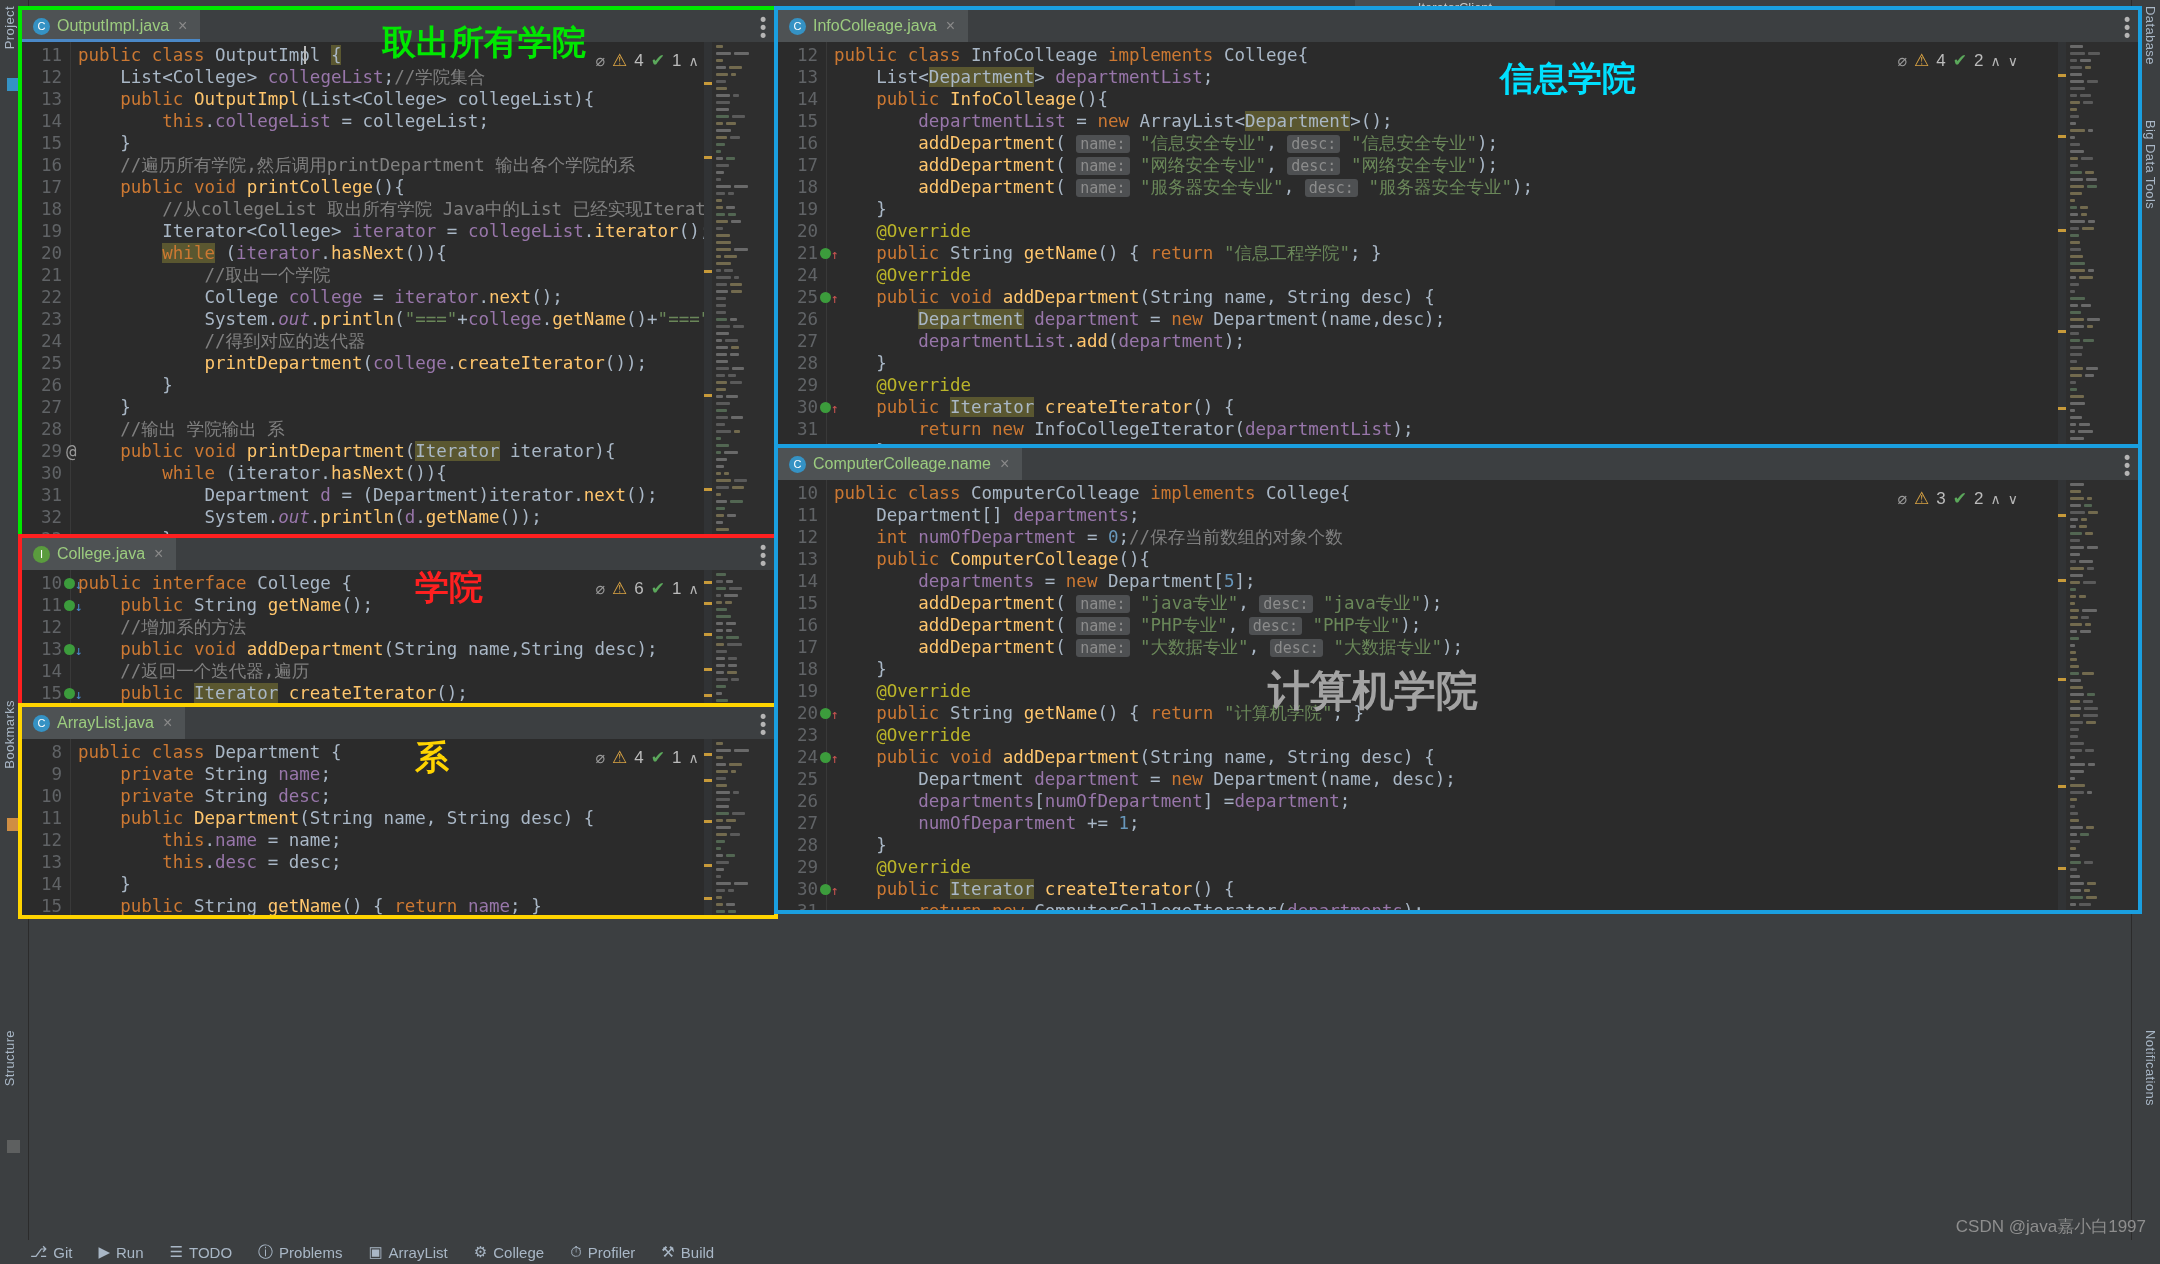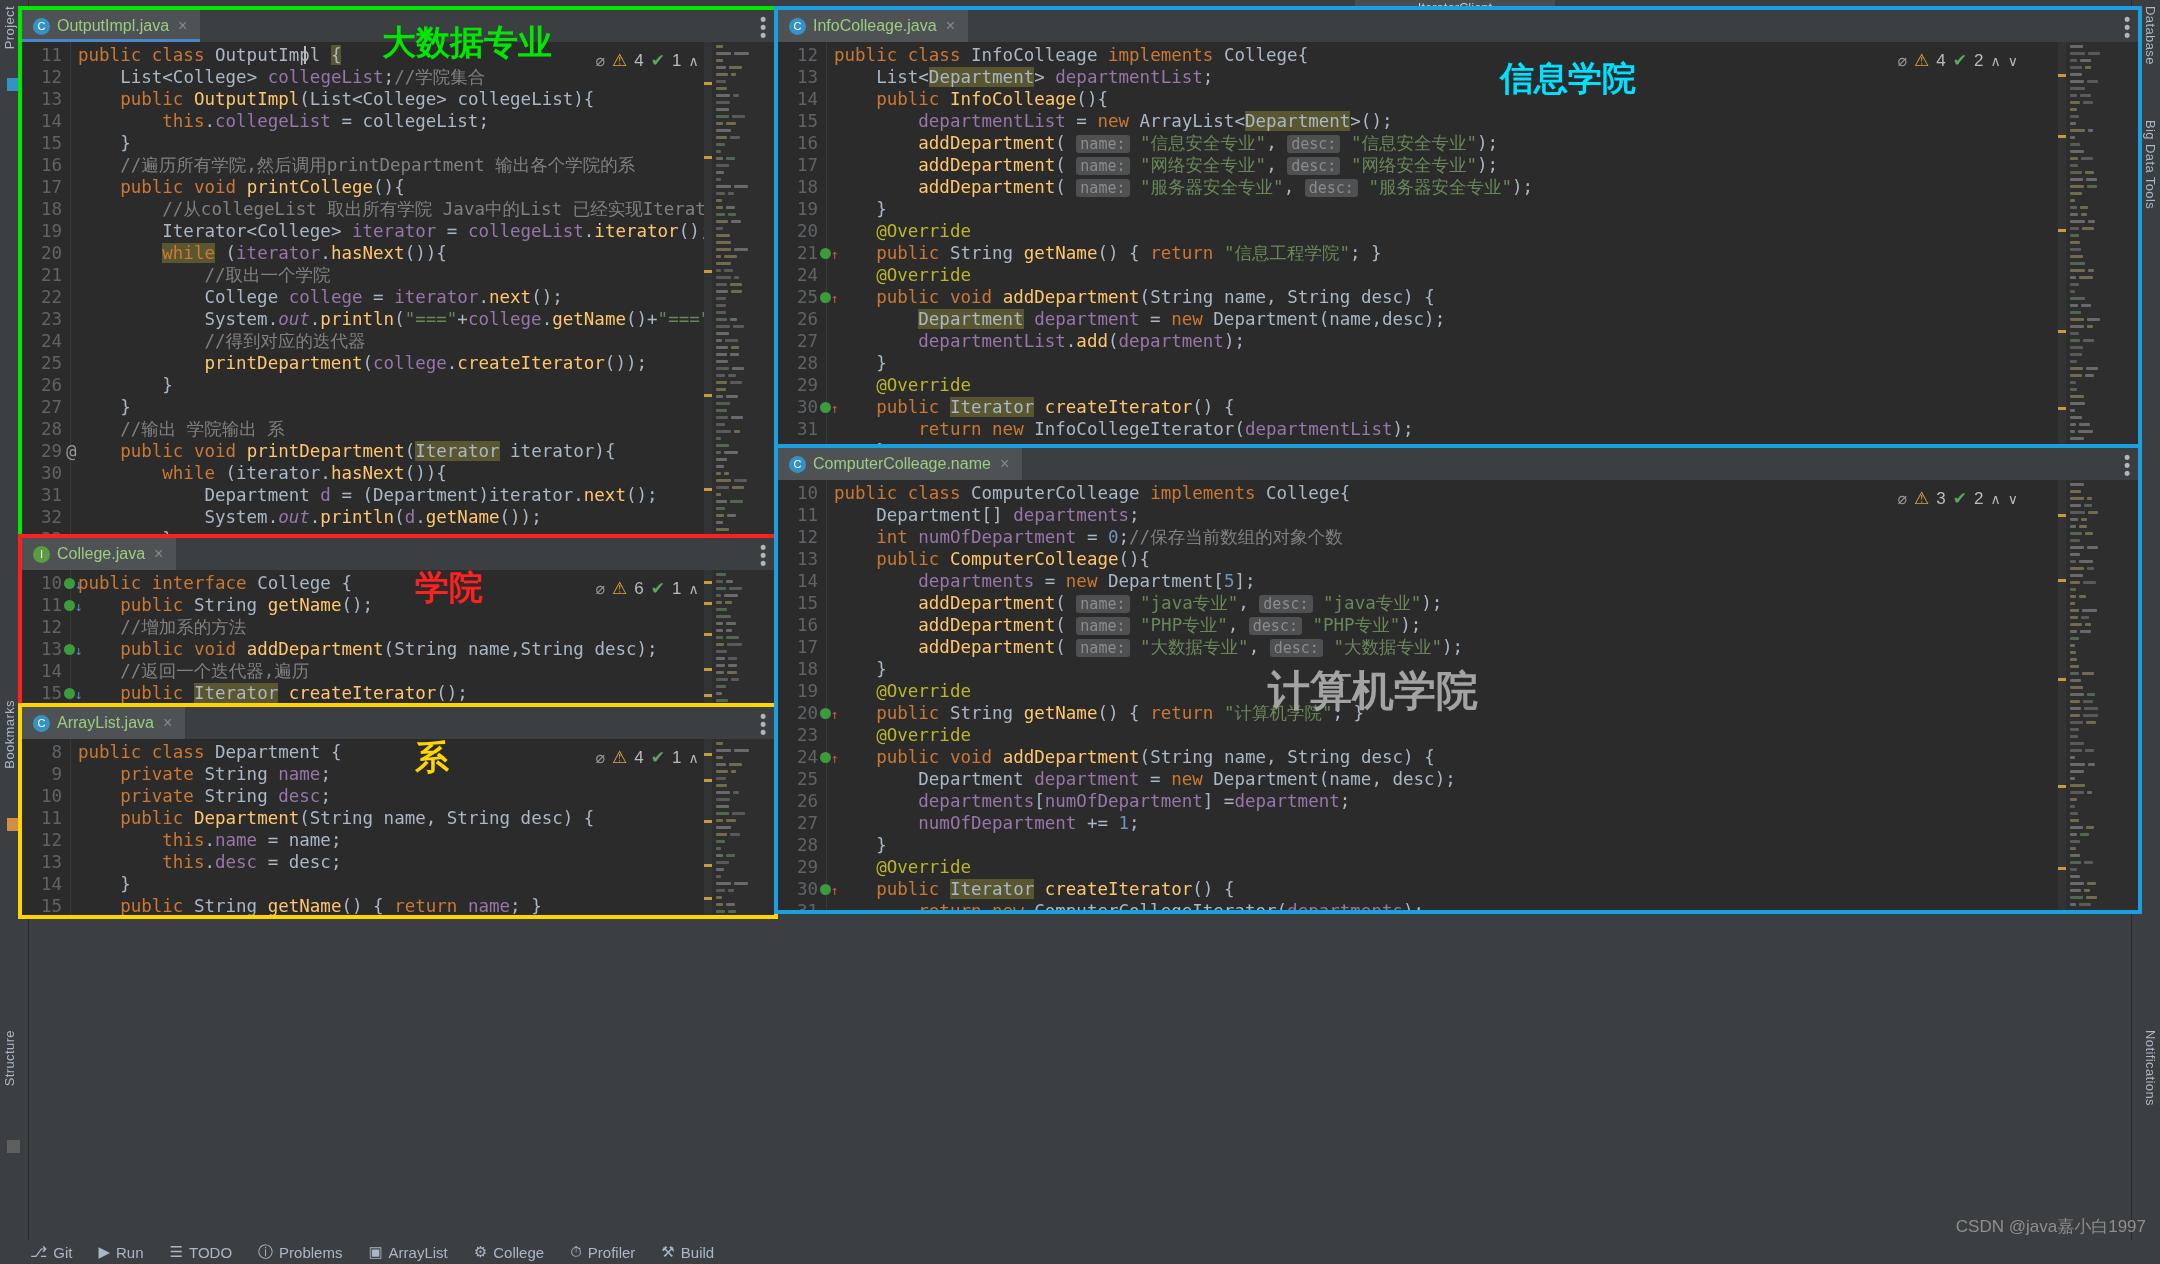--- a/index.html
+++ b/index.html
@@ -627,21 +627,21 @@
           <div class="marker" style="top: 34px; background: rgb(199, 154, 58);"></div>
           <div class="marker" style="top: 99px; background: rgb(199, 154, 58);"></div>
           <div class="marker" style="top: 198px; background: rgb(199, 154, 58);"></div>
           <div class="marker" style="top: 305px; background: rgb(199, 154, 58);"></div>
           <div class="marker" style="top: 387px; background: rgb(199, 154, 58);"></div>
         </div>
       </div>
     </div>
 
   <div id="annos">
-      <div class="anno" style="left: 382px; top: 20px; color: rgb(0, 232, 0); font-size: 34px;">大数据专业</div>
+      <div class="anno" style="left: 382px; top: 20px; color: rgb(0, 232, 0); font-size: 34px;">取出所有学院</div>
       <div class="anno" style="left: 1500px; top: 56px; color: rgb(0, 224, 255); font-size: 34px;">信息学院</div>
       <div class="anno" style="left: 415px; top: 565px; color: rgb(255, 32, 32); font-size: 34px;">学院</div>
       <div class="anno" style="left: 1268px; top: 663px; color: #a3a3a3; font-size: 42px;">计算机学院</div>
       <div class="anno" style="left: 415px; top: 735px; color: rgb(255, 212, 0); font-size: 34px;">系</div>
     </div>
 
   <div class="watermark">CSDN @java嘉小白1997</div>
   <div class="statusbar" id="statusbar">
       <div class="sb-item">
         <span>⎇</span>

